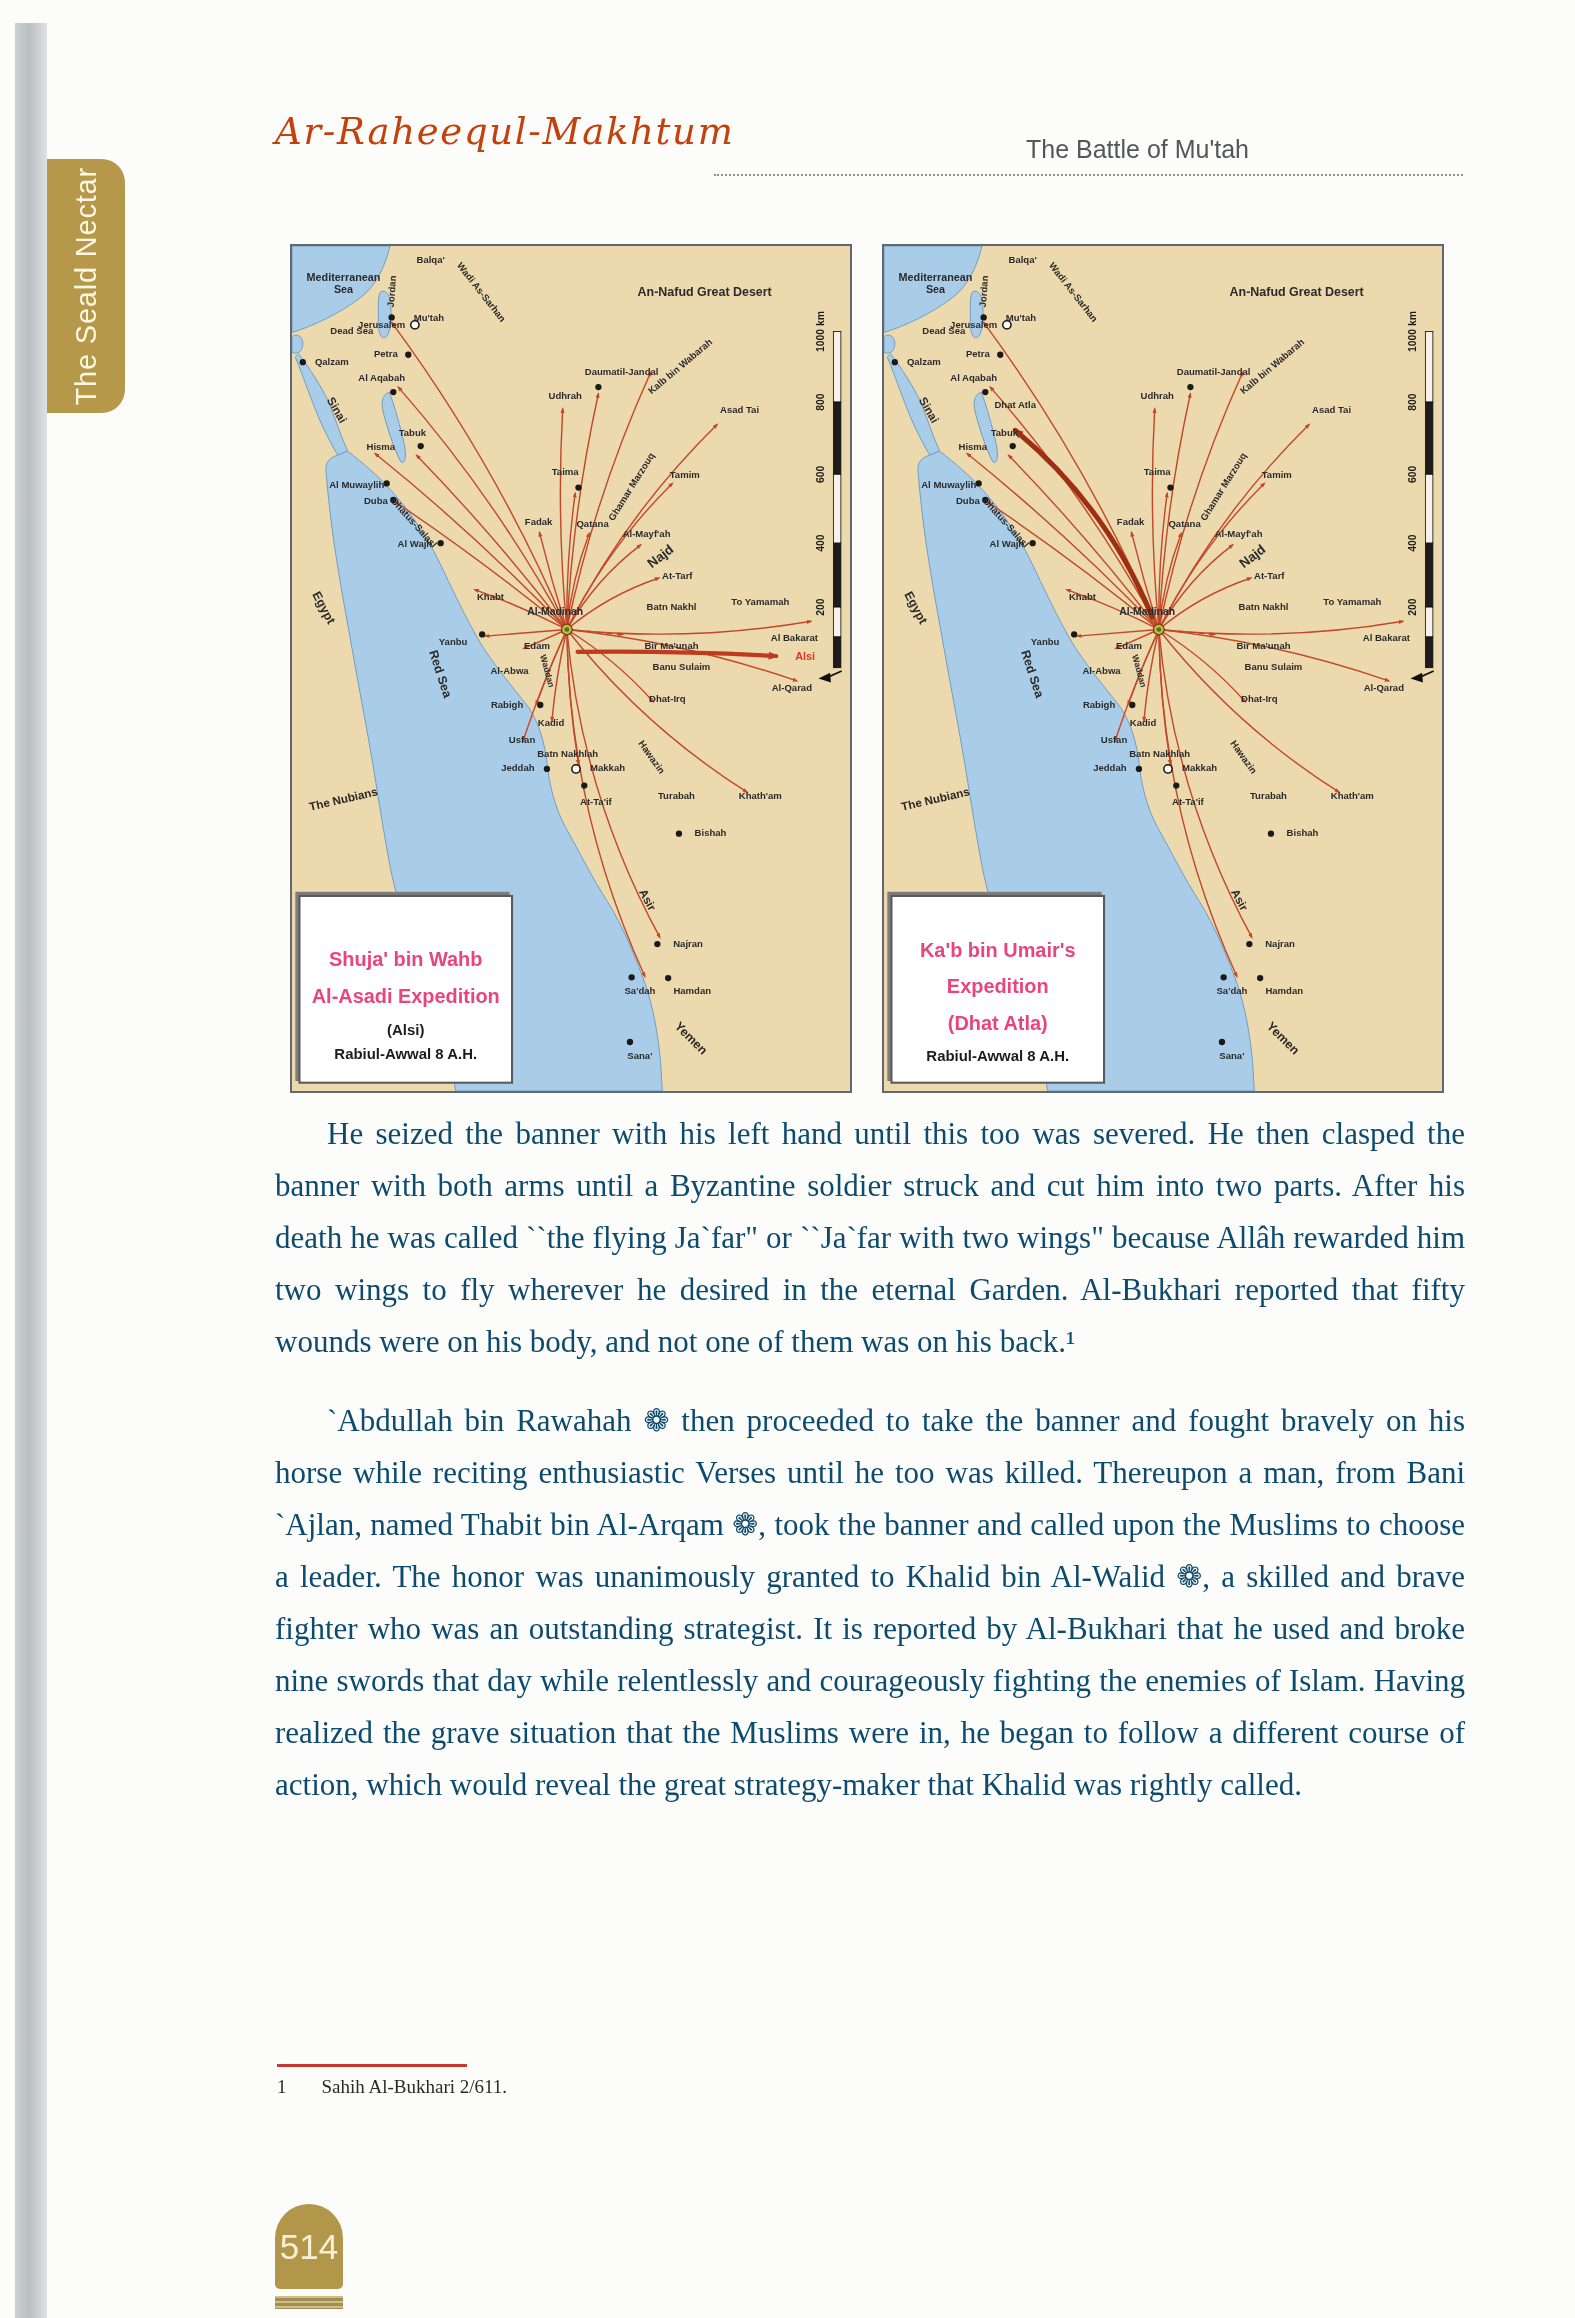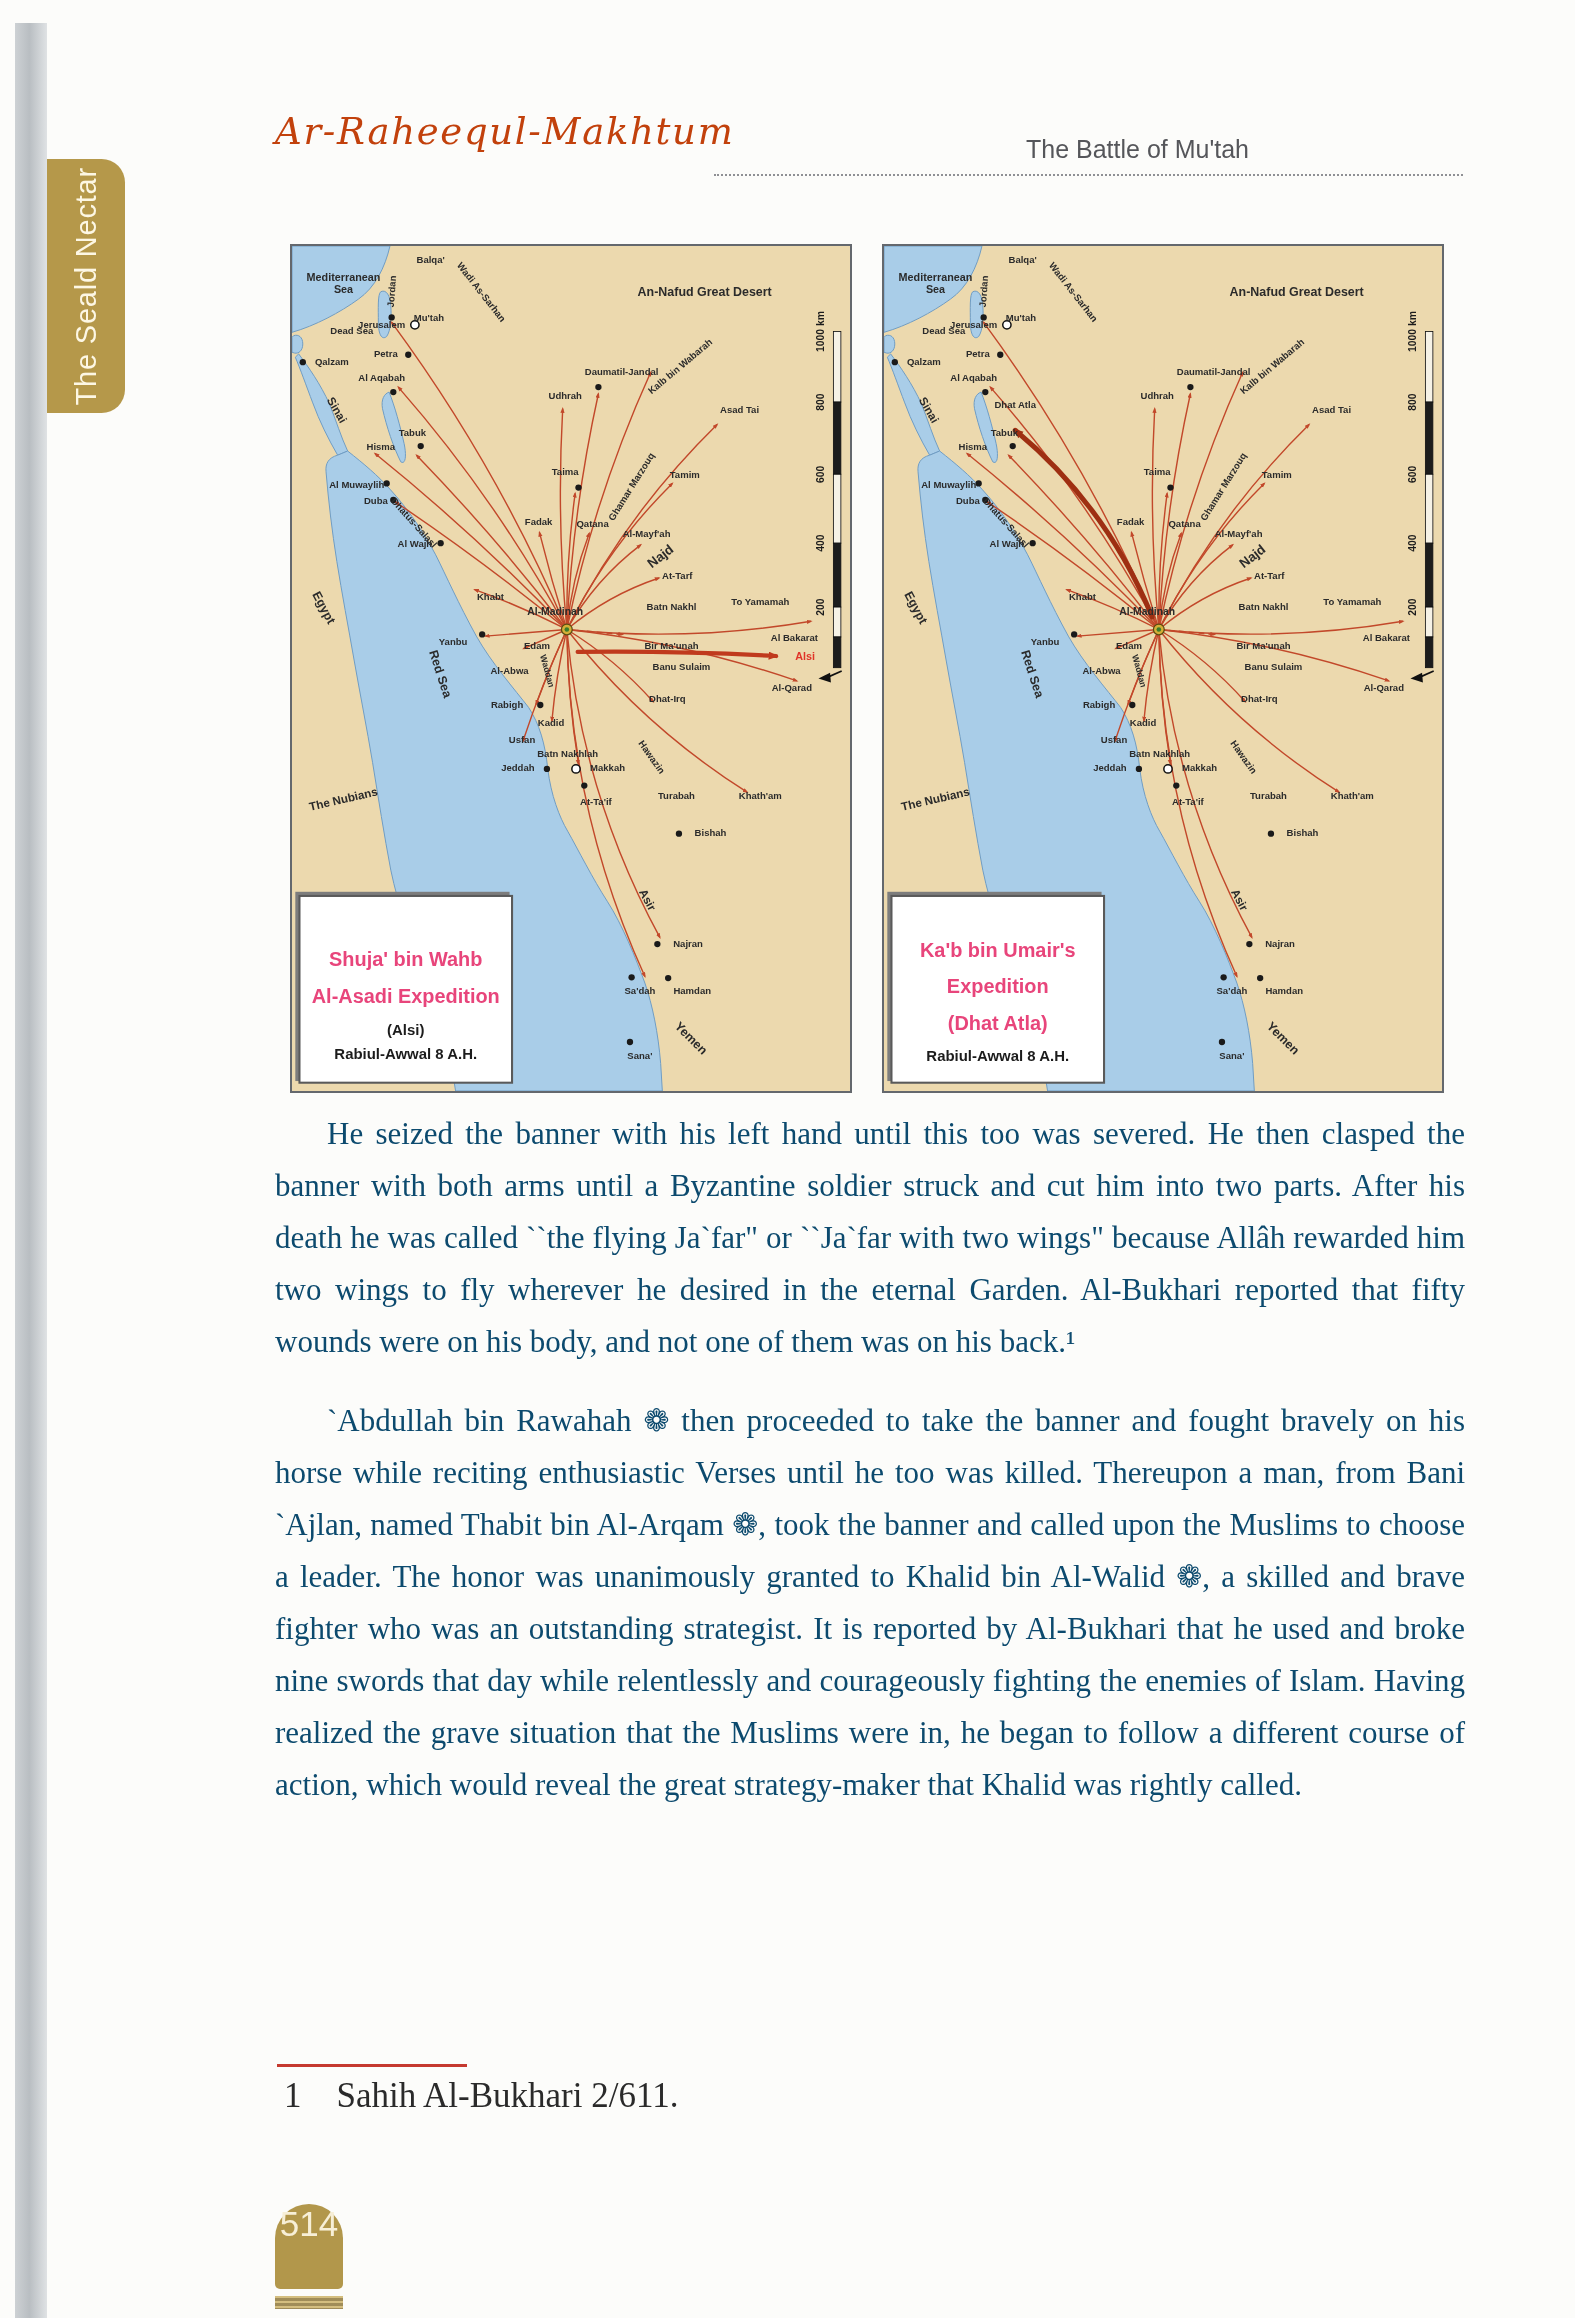--- a/index.html
+++ b/index.html
@@ -44,27 +44,27 @@
   .body-text{
     position:absolute;left:275px;top:1108px;width:1190px;
     font-size:31px;line-height:52px;text-align:justify;color:#0c4a6e;
   }
   .body-text p{margin:0 0 27px 0;text-indent:52px;}
   .footnote-rule{
     position:absolute;left:277px;top:2064px;width:190px;height:3.3px;background:#c5392f;
   }
   .footnote{
     position:absolute;left:277px;top:2076px;width:834px;
-    font-size:35px;color:#2a2a2a;margin-left:7px;
+    font-size:19px;color:#2a2a2a;
   }
   .footnote .fn-num{margin-right:35px;}
   .page-badge{
     position:absolute;left:275px;top:2204px;width:68px;height:85px;
     background:#b2974b;border-radius:34px 34px 5px 5px;
-    display:flex;align-items:flex-start;justify-content:center;
+    display:flex;align-items:center;justify-content:center;
     font-family:"Liberation Sans",sans-serif;font-size:35px;color:#f7efd7;
   }
   .badge-ribbon{
     position:absolute;left:275px;top:2296px;width:68px;height:13.3px;opacity:.85;
     background:repeating-linear-gradient(180deg,#cdb36a 0 2.5px,#90793c 2.5px 5px);
   }
 </style>
 </head>
 <body>
 

